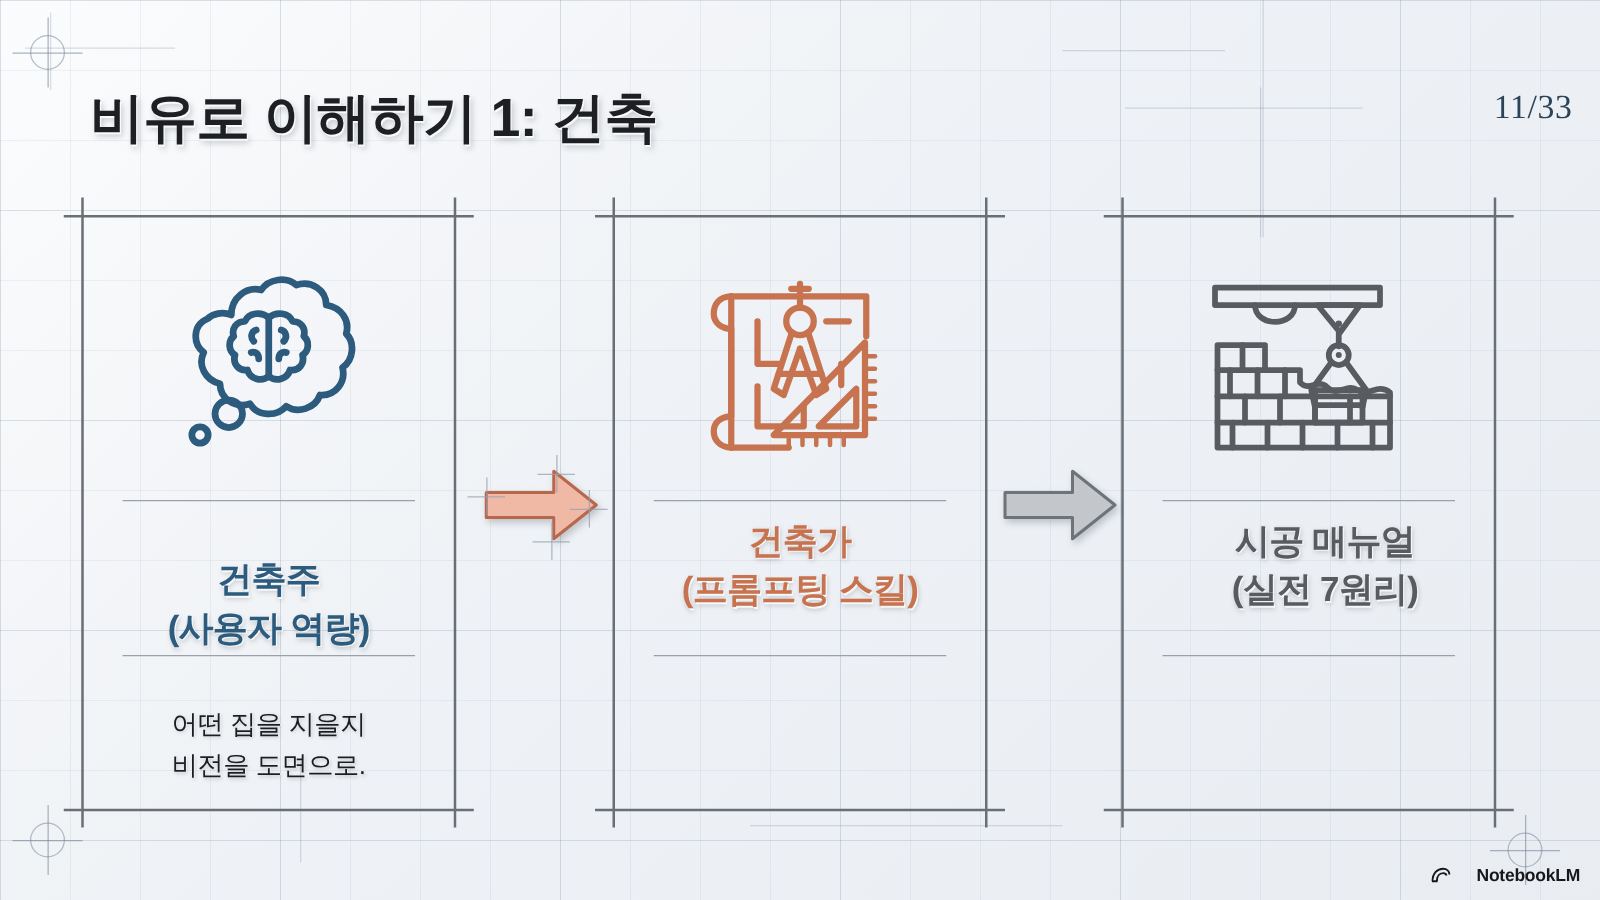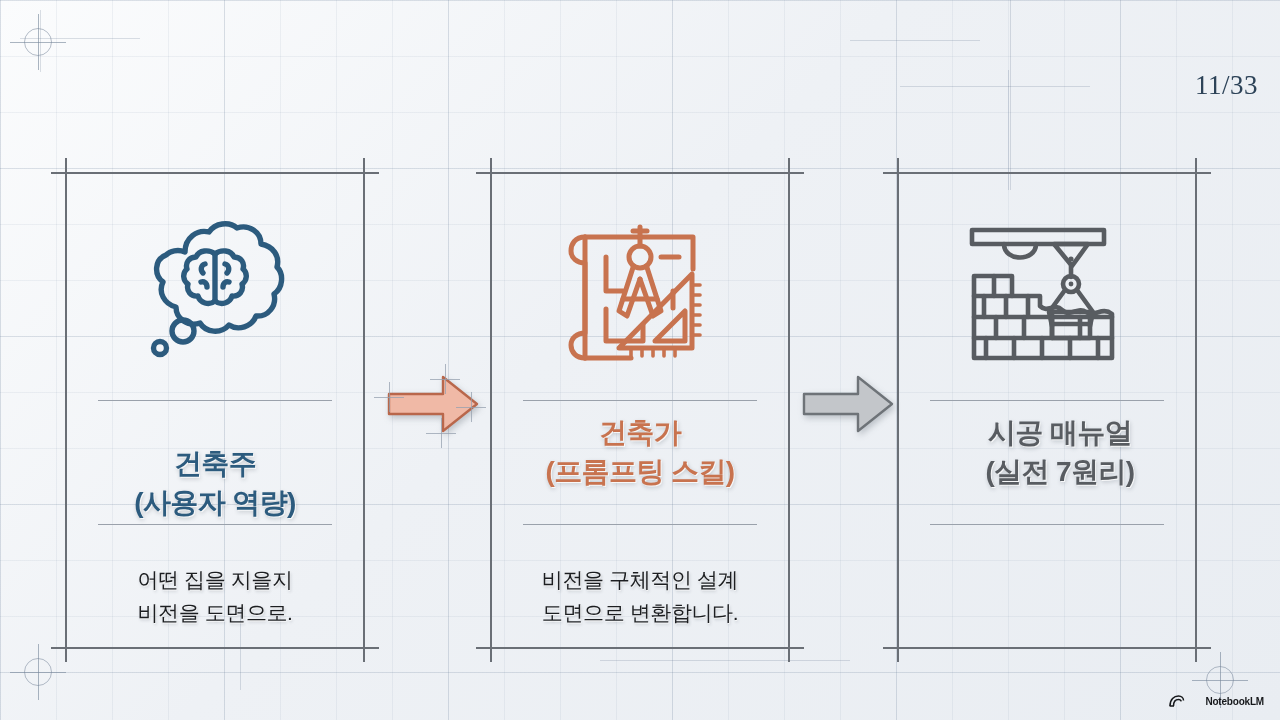--- a/index.html
+++ b/index.html
@@ -194,21 +194,21 @@
   .sparkle .s-v { width:1px; height:30px; left:7.5px; top:0; }
   .sparkle .s-h { height:1px; width:30px; top:14.5px; left:-7px; }
 
   
   .watermark {
     position: absolute;
     right: 16px; bottom: 12px;
     display: flex;
     align-items: center;
     gap: 20px;
-    font-size: 10px;
+    font-size: 14px;
     font-weight: 600;
     color: #16181b;
     letter-spacing: -0.2px;
   }
   .watermark svg { display: block; }
 </style>
 </head>
 <body>
 
 <div class="slide">
@@ -236,20 +236,21 @@
       <div class="ring"></div>
   </div>
   <div class="reg" style="left:1192px;top:652px;">
     <div class="ch"></div>
       <div class="cv"></div>
       <div class="ring"></div>
   </div>
 
   <div class="page-num">11/33</div>
 
+  <h1 class="title">비유로 이해하기 1: 건축</h1>
 
   <div class="columns">
 
     <div class="col c1">
       <div class="frame-h top"></div>
       <div class="frame-h bottom"></div>
       <div class="frame-v left"></div>
       <div class="frame-v right"></div>
 
       <div class="icon-wrap">
@@ -326,22 +327,20 @@
               <path d="M103 135 L103 143"></path>
             <path d="M114 135 L114 143"></path>
           </g>
         </svg>
       </div>
 
       <div class="divider top"></div>
       <div class="heading">건축가
 (프롬프팅 스킬)</div>
       <div class="divider bot"></div>
-      <div class="body-text">비전을 구체적인 설계
-도면으로 변환합니다.</div>
     </div>
 
     <div class="col c3">
       <div class="frame-h top"></div>
       <div class="frame-h bottom"></div>
       <div class="frame-v left"></div>
       <div class="frame-v right"></div>
 
       <div class="icon-wrap">
         <svg width="162" height="150" viewBox="0 0 162 150" fill="none" stroke="#585c61" stroke-width="4.6" stroke-linecap="round" stroke-linejoin="round">

